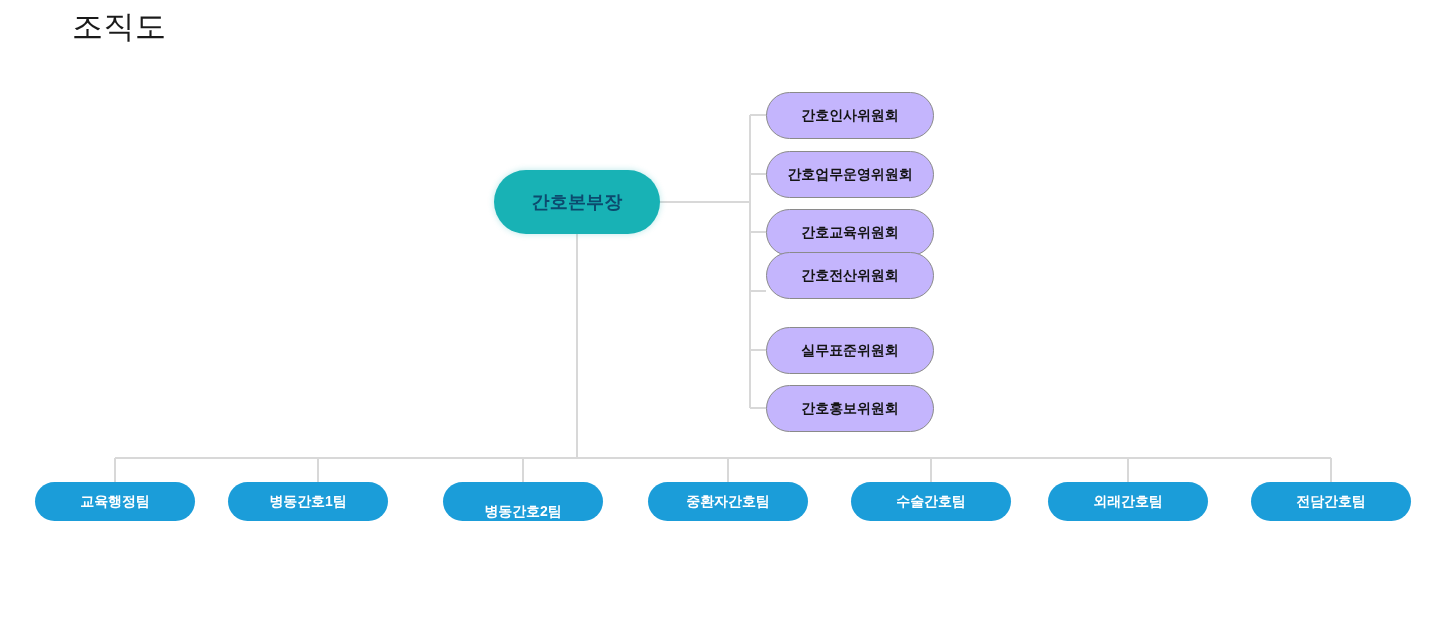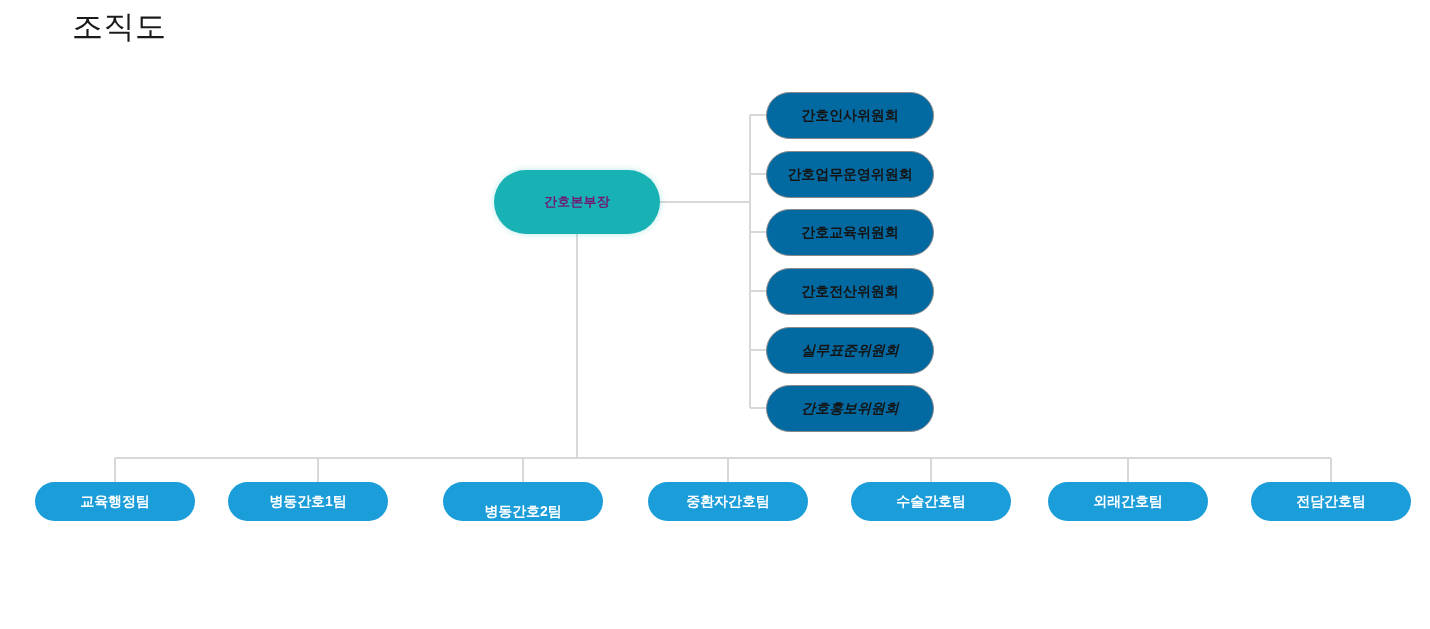--- a/index.html
+++ b/index.html
@@ -51,35 +51,35 @@
     height: 64px;
     border-radius: 32px;
     background: #18b2b5;
     box-shadow: 0 0 6px rgba(24,178,181,0.30);
     display: flex;
     align-items: center;
     justify-content: center;
     box-sizing: border-box;
   }
   .root-node-label {
-    color: #701a75;
-    font-size: 13px;
+    color: #0c4a6e;
+    font-size: 18px;
     font-weight: 700;
     letter-spacing: 0.2px;
     white-space: nowrap;
   }
 
   
   .committee-node {
     position: absolute;
     left: 766px;
     width: 168px;
     height: 47px;
     border-radius: 24px;
-    background: #0369a1;
+    background: #c4b5fd;
     border: 1.6px solid #8a8a8a;
     display: flex;
     align-items: center;
     justify-content: center;
     box-sizing: border-box;
   }
   .committee-node-label {
     color: #141414;
     font-size: 14px;
     font-weight: 700;
@@ -147,27 +147,27 @@
 
   <div class="committee-node" style="top:92px;">
     <span class="committee-node-label">간호인사위원회</span>
   </div>
   <div class="committee-node" style="top:151px;">
     <span class="committee-node-label">간호업무운영위원회</span>
   </div>
   <div class="committee-node" style="top:209px;">
     <span class="committee-node-label">간호교육위원회</span>
   </div>
-  <div class="committee-node" style="top:268px;">
+  <div class="committee-node" style="top:252px;">
     <span class="committee-node-label">간호전산위원회</span>
   </div>
-  <div class="committee-node" style="top:327px;font-style:italic;">
+  <div class="committee-node" style="top:327px;">
     <span class="committee-node-label">실무표준위원회</span>
   </div>
-  <div class="committee-node" style="top:385px;font-style:italic;">
+  <div class="committee-node" style="top:385px;">
     <span class="committee-node-label">간호홍보위원회</span>
   </div>
 
   <div class="team-node" style="left:35px;align-items:center;">
     <span class="team-node-label">교육행정팀</span>
   </div>
   <div class="team-node" style="left:228px;justify-content:center;">
     <span class="team-node-label">병동간호1팀</span>
   </div>
   <div class="team-node" style="left:443px;align-items:flex-end;">

